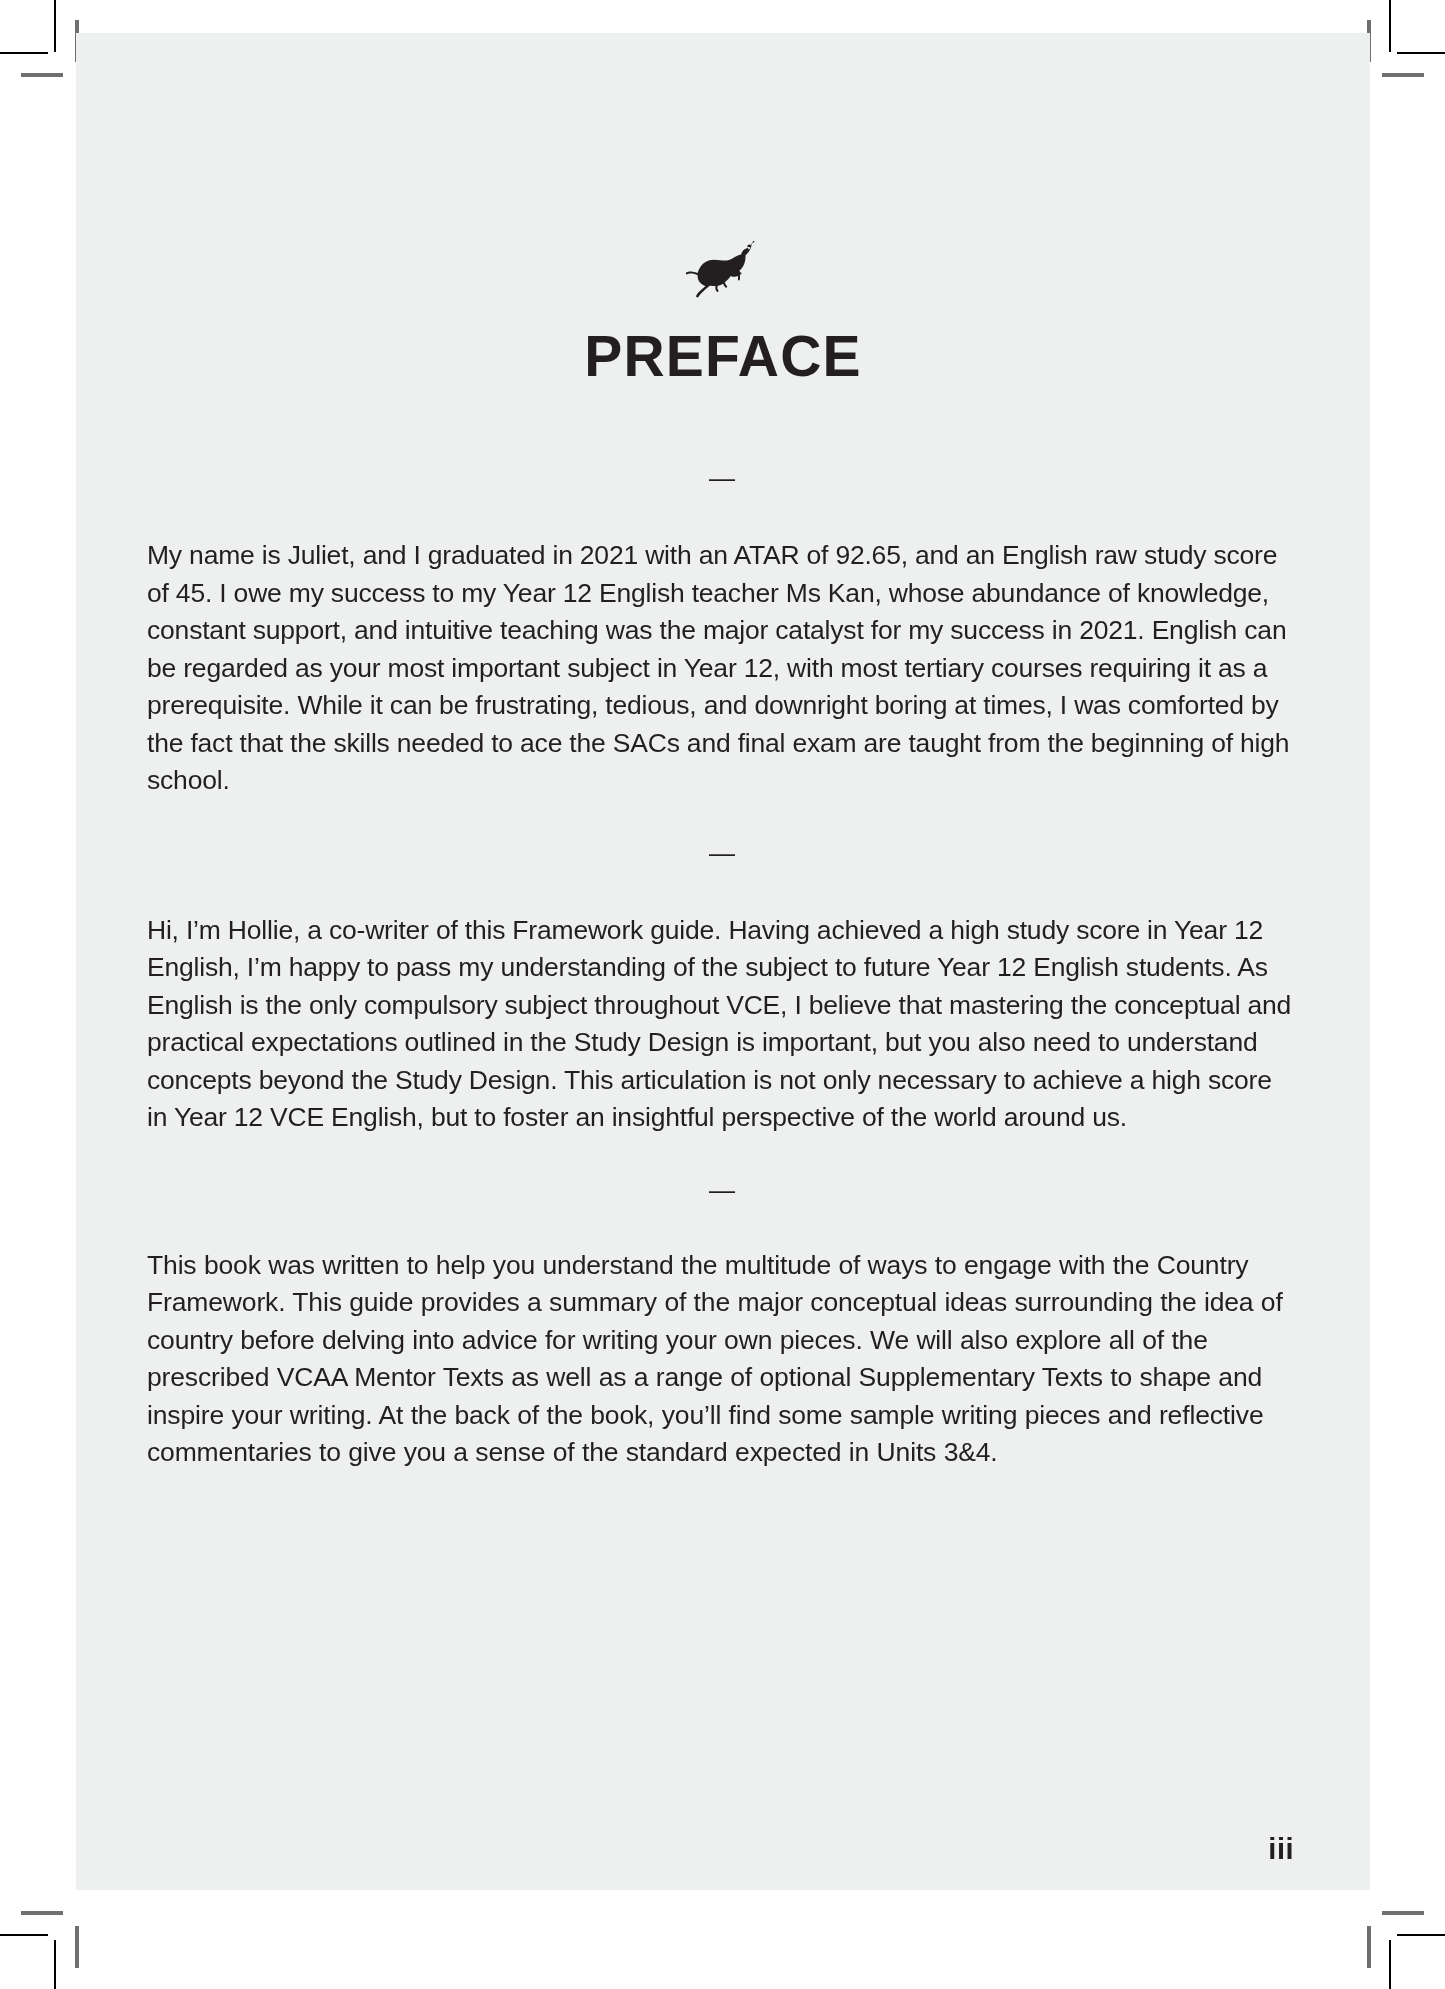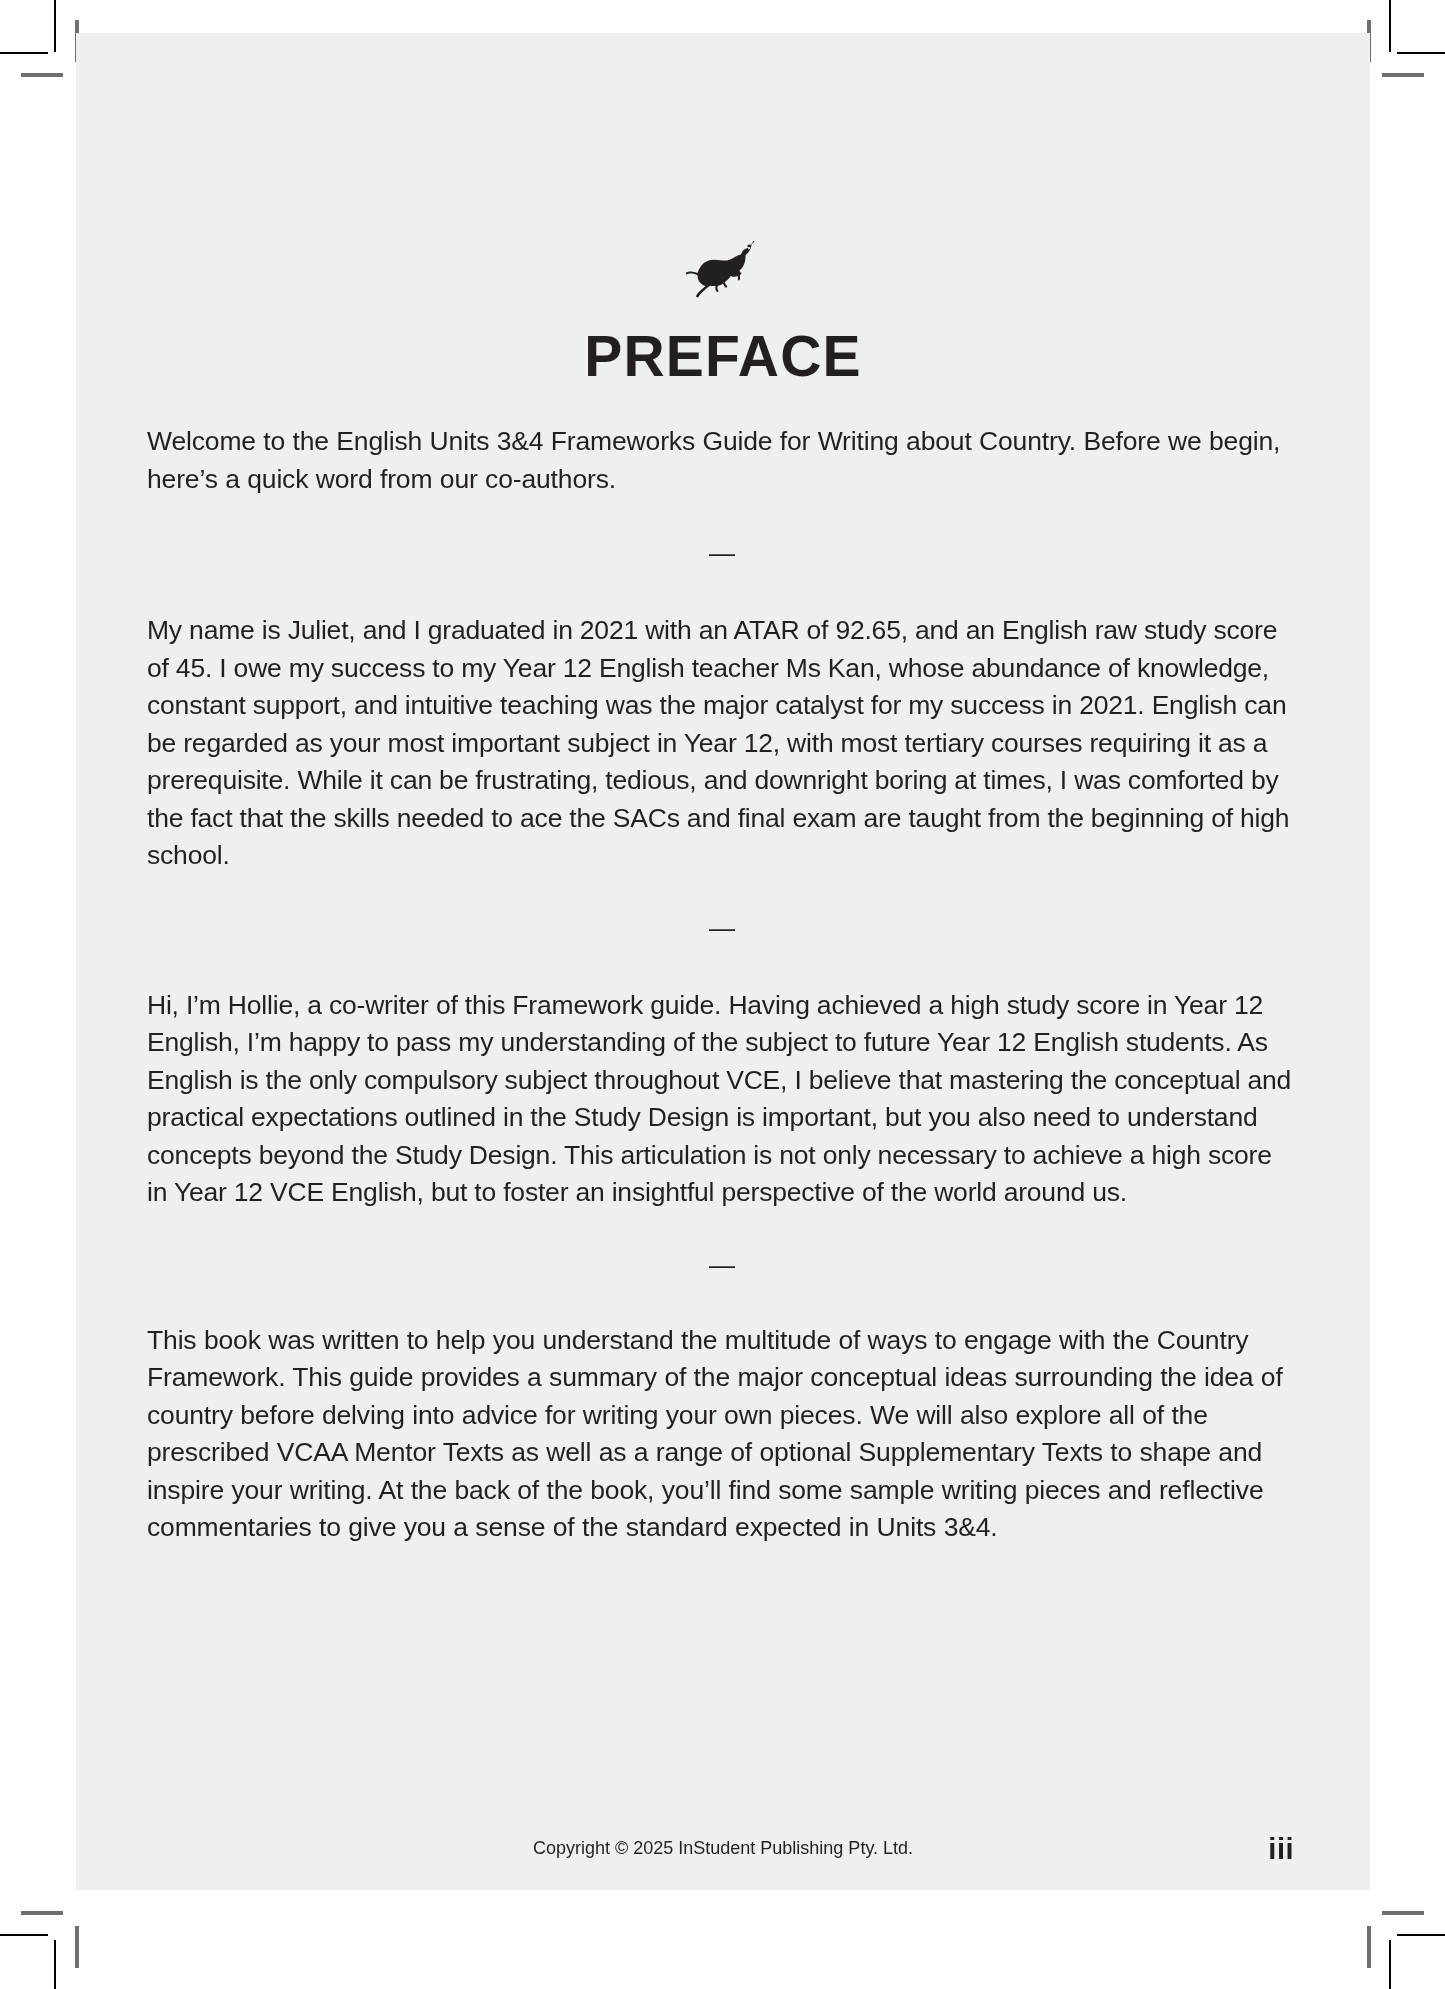--- a/index.html
+++ b/index.html
@@ -243,21 +243,20 @@
             c2.4 -4.1 6.7 -8.8 11.5 -13.2
             c5.3 -4.9 10.6 -9.0 14.1 -11.5
             Z"></path>
         </svg>
       </div>
 
       <h1 class="page-title">PREFACE</h1>
 
       <div class="content">
 
-        <p class="body-para">Welcome to the English Units 3&amp;4 Frameworks Guide for Writing about Country. Before we begin, here’s a quick word from our co-authors.</p>
 
         <div class="gap-a"></div>
         <div class="divider">—</div>
         <div class="gap-b"></div>
 
         <p class="italic-para">My name is Juliet, and I graduated in 2021 with an ATAR of 92.65, and an English raw study score of 45. I owe my success to my Year 12 English teacher Ms Kan, whose abundance of knowledge, constant support, and intuitive teaching was the major catalyst for my success in 2021. English can be regarded as your most important subject in Year 12, with most tertiary courses requiring it as a prerequisite. While it can be frustrating, tedious, and downright boring at times, I was comforted by the fact that the skills needed to ace the SACs and final exam are taught from the beginning of high school.</p>
 
         <div class="gap-c"></div>
         <div class="divider">—</div>
         <div class="gap-b"></div>
@@ -266,18 +265,17 @@
 
         <div class="gap-c"></div>
         <div class="divider">—</div>
         <div class="gap-d"></div>
 
         <p class="body-para">This book was written to help you understand the multitude of ways to engage with the Country Framework. This guide provides a summary of the major conceptual ideas surrounding the idea of country before delving into advice for writing your own pieces. We will also explore all of the prescribed VCAA Mentor Texts as well as a range of optional Supplementary Texts to shape and inspire your writing. At the back of the book, you’ll find some sample writing pieces and reflective commentaries to give you a sense of the standard expected in Units 3&amp;4.</p>
 
       </div>
     </div>
 
-    <div class="footer-copyright">Copyright © 2025 InStudent Publishing Pty. Ltd.</div>
 
     <div class="footer-pagenum">iii</div>
 
   </div>
 </div>
 
 </body></html>

